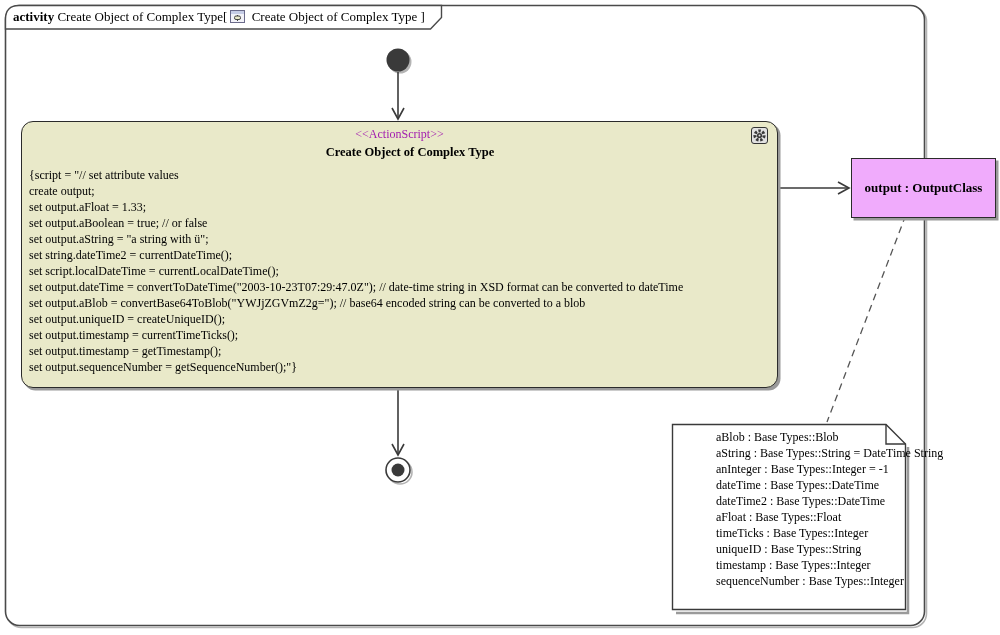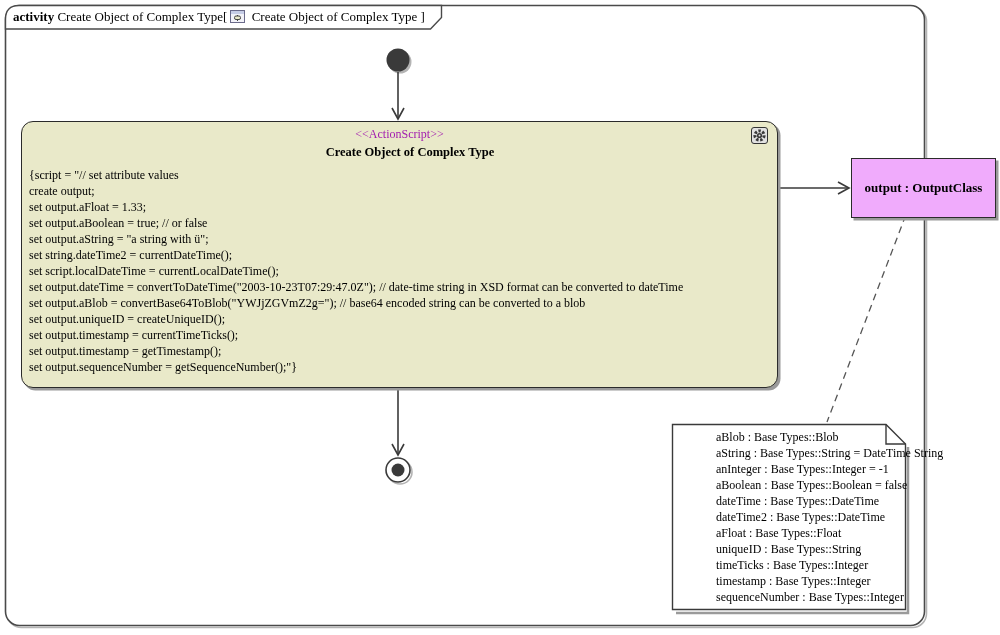--- a/index.html
+++ b/index.html
@@ -129,23 +129,22 @@
   </div>
 
   <div class="object-node">
     <span>output : OutputClass</span>
   </div>
 
   <div class="note-text">
       <div>aBlob : Base Types::Blob</div>
       <div>aString : Base Types::String = DateTime String</div>
       <div>anInteger : Base Types::Integer = -1</div>
-      <div>aBoolean : Base Types::Boolean = false</div>
       <div>dateTime : Base Types::DateTime</div>
       <div>dateTime2 : Base Types::DateTime</div>
       <div>aFloat : Base Types::Float</div>
+      <div>timeTicks : Base Types::Integer</div>
       <div>uniqueID : Base Types::String</div>
-      <div>timeTicks : Base Types::Integer</div>
       <div>timestamp : Base Types::Integer</div>
       <div>sequenceNumber : Base Types::Integer</div>
     </div>
 
 </div>
 
 </body></html>

